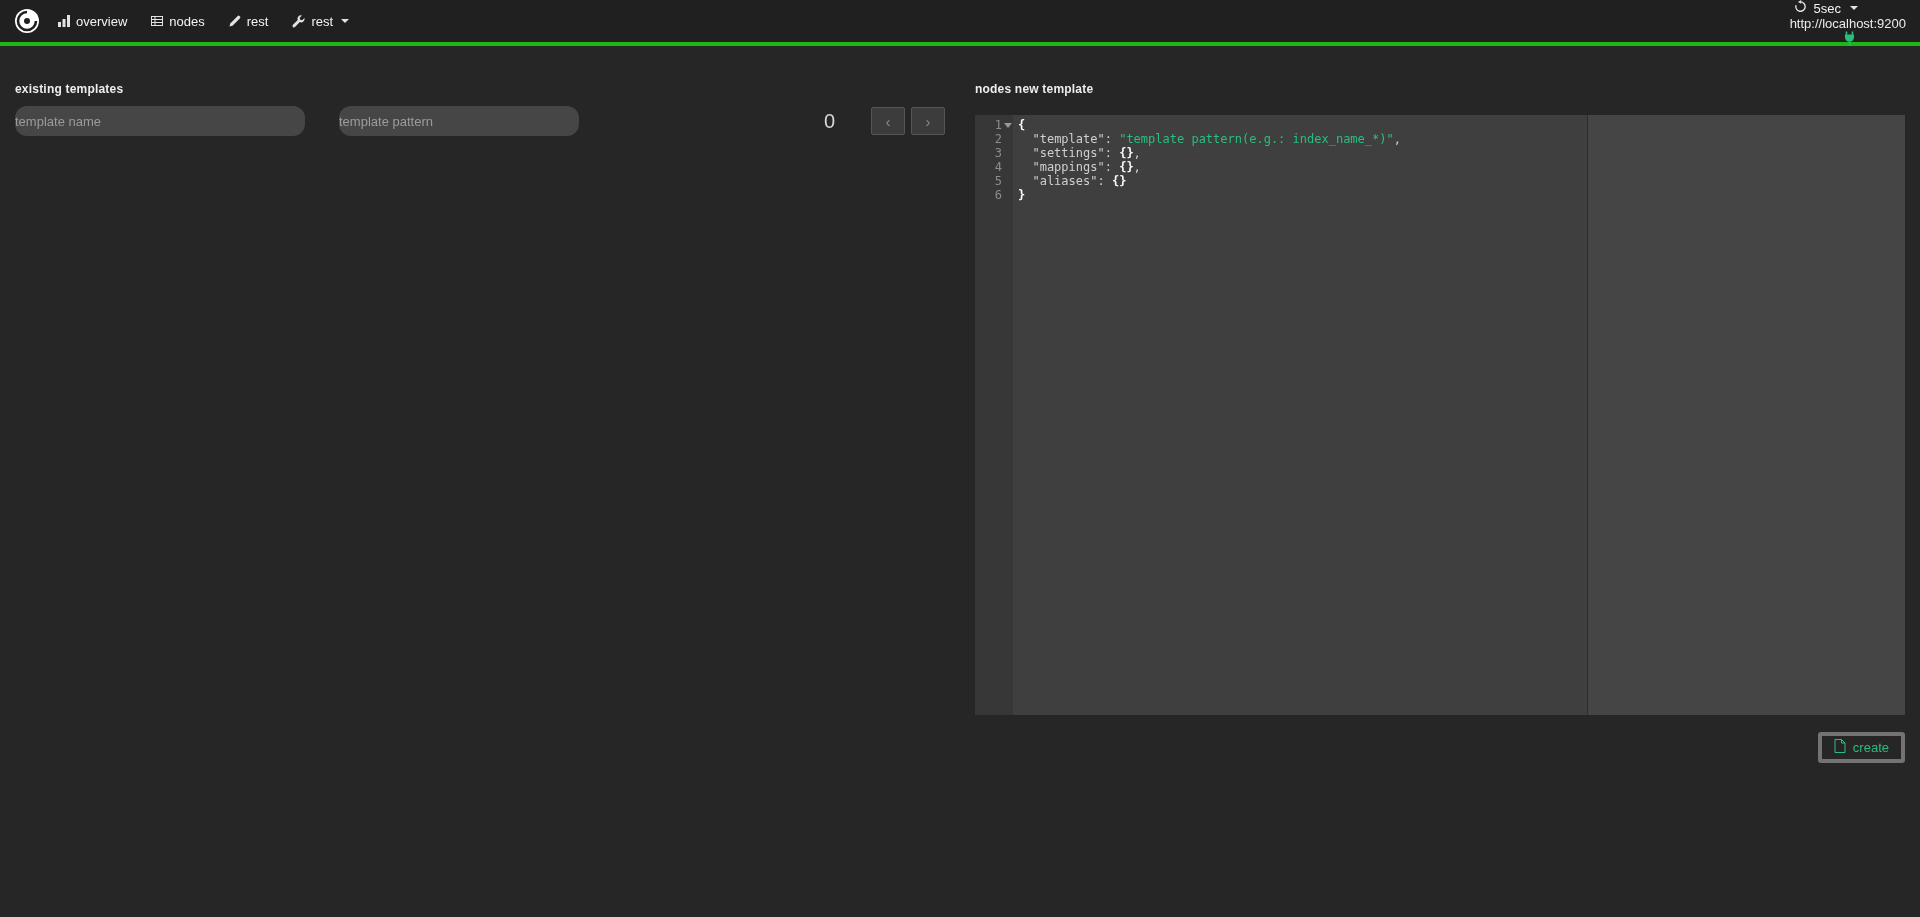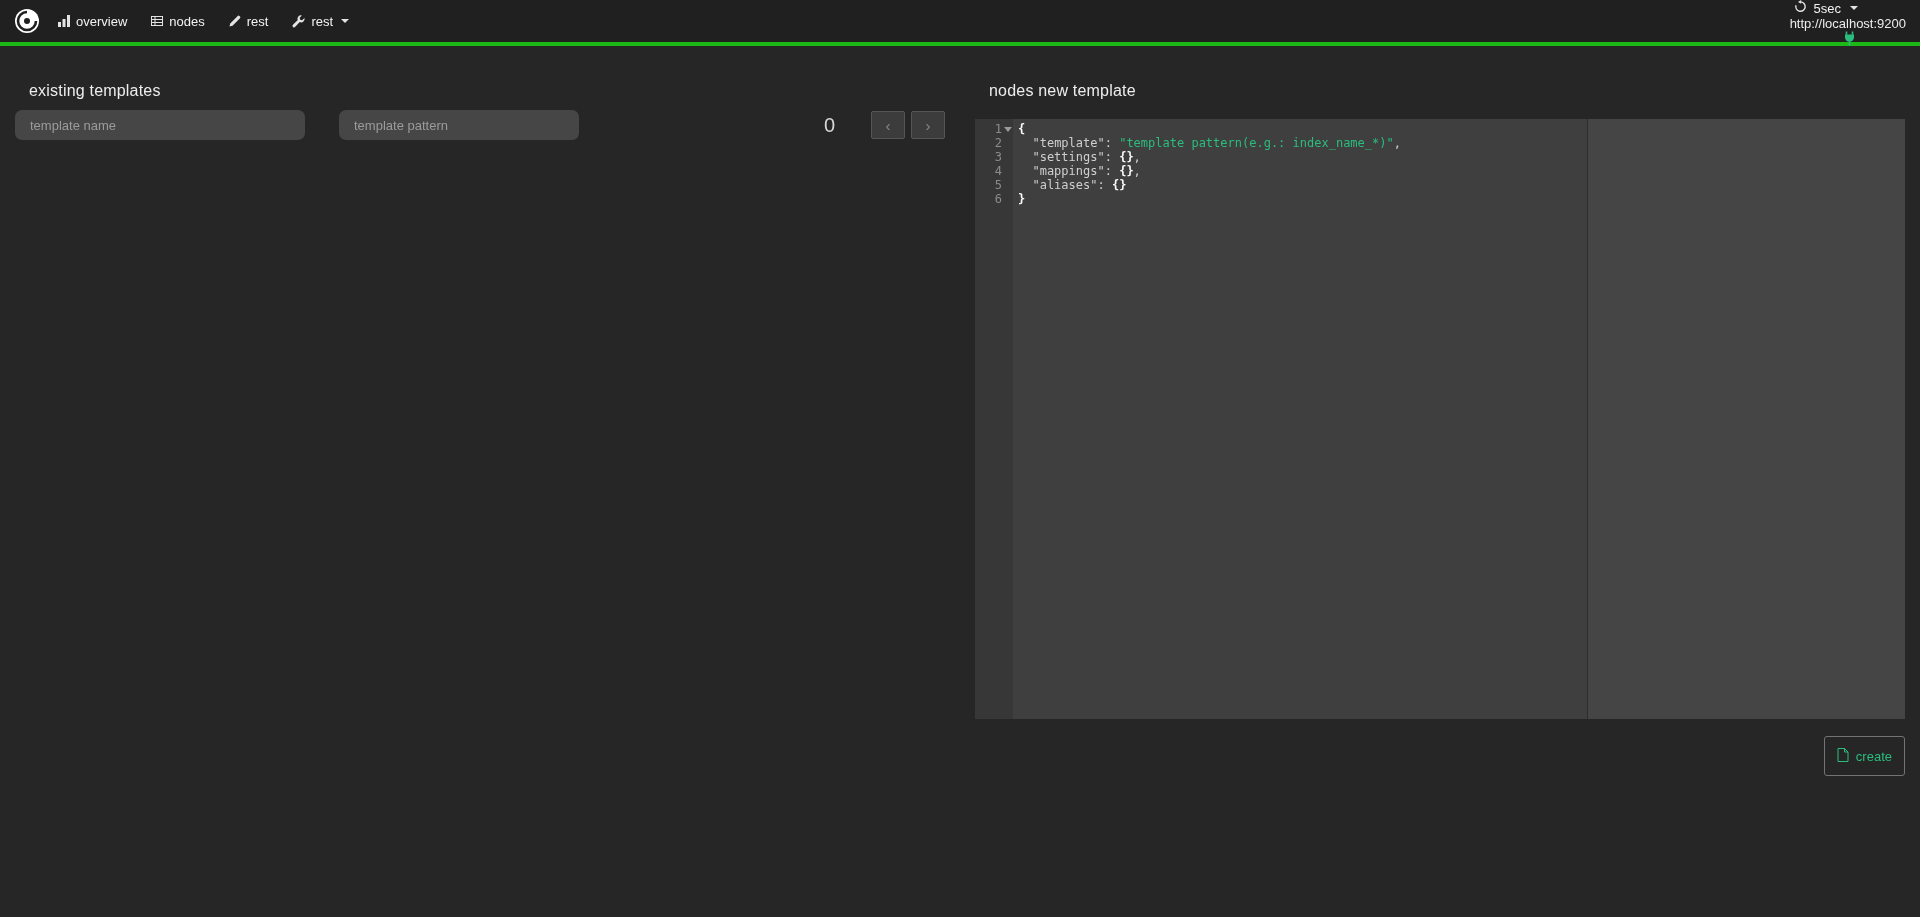--- a/index.html
+++ b/index.html
@@ -41,34 +41,33 @@
   .status-bar { height: 4px; background: #1db815; }
 
   
   .main {
     display: grid;
     grid-template-columns: 1fr 1fr;
     gap: 30px;
     padding: 36px 15px 0 15px;
   }
   .panel-title {
-    font-size: 16px;
-    font-weight: 400;
+    font-size: 12px;
+    font-weight: 700;
     color: #ededed;
     margin-bottom: 10px;
     letter-spacing: .2px;
-    margin-left: 14px;
   }
 
   input[type="text"] {
     background: #464646;
     border: none;
-    border-radius: 7px;
+    border-radius: 12px;
     height: 30px;
-    padding: 0 15px;
+    padding: 0 0;
     color: #dddddd;
     font-size: 13px;
     font-family: "Liberation Sans", sans-serif;
     outline: none;
   }
   input[type="text"]::placeholder { color: #9b9b9b; }
 
   .filter-row { display: flex; align-items: center; }
   .tpl-name-input { width: 290px; }
   .tpl-pattern-input { width: 240px; margin-left: 34px; }
@@ -140,24 +139,24 @@
     background: rgba(255,255,255,0.03);
     border-left: 1px solid rgba(0,0,0,0.35);
     z-index: 0;
   }
 
   
   .create-row { display: flex; justify-content: flex-end; margin-top: 17px; }
   .create-btn {
     display: inline-flex; align-items: center; gap: 7px;
     background: transparent;
-    border: 1px solid #737373;
+    border: 4px solid #737373;
     color: #2bbd7e;
     border-radius: 3px;
-    height: 40px;
+    height: 31px;
     padding: 0 12px;
     font-size: 13px;
     font-family: "Liberation Sans", sans-serif;
     cursor: pointer;
   }
 </style>
 </head>
 <body>
 
 <div class="navbar">

